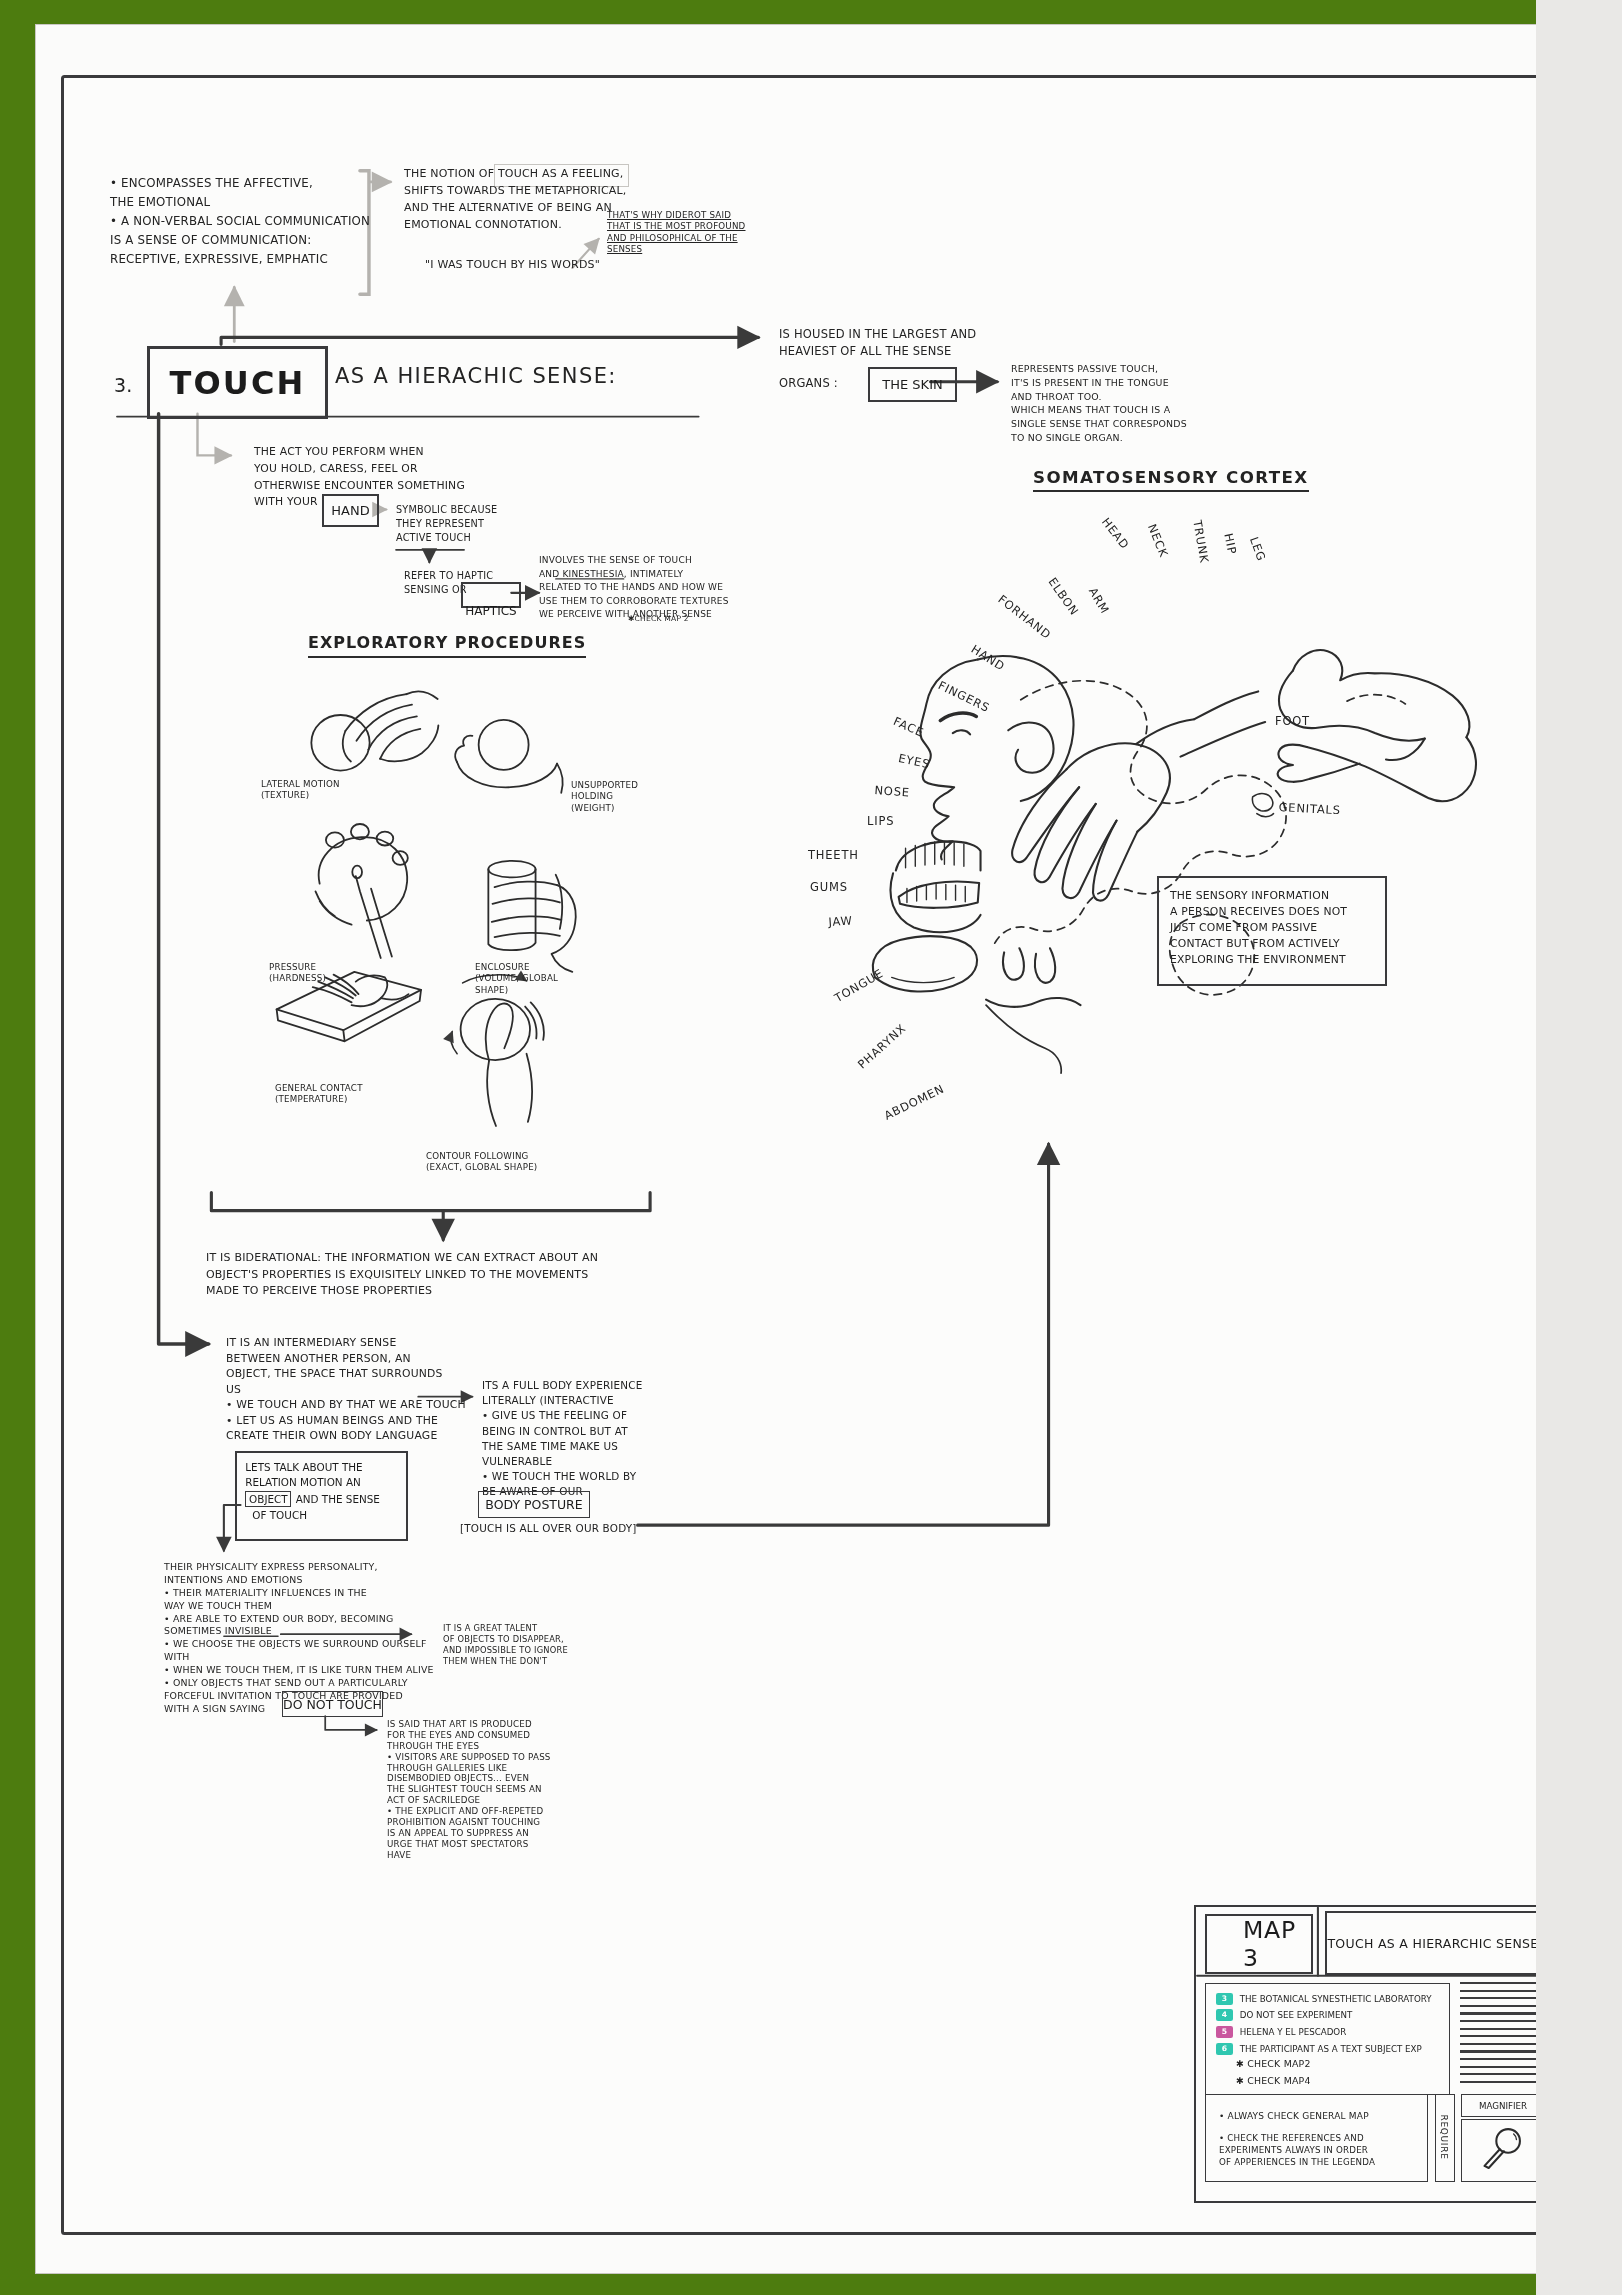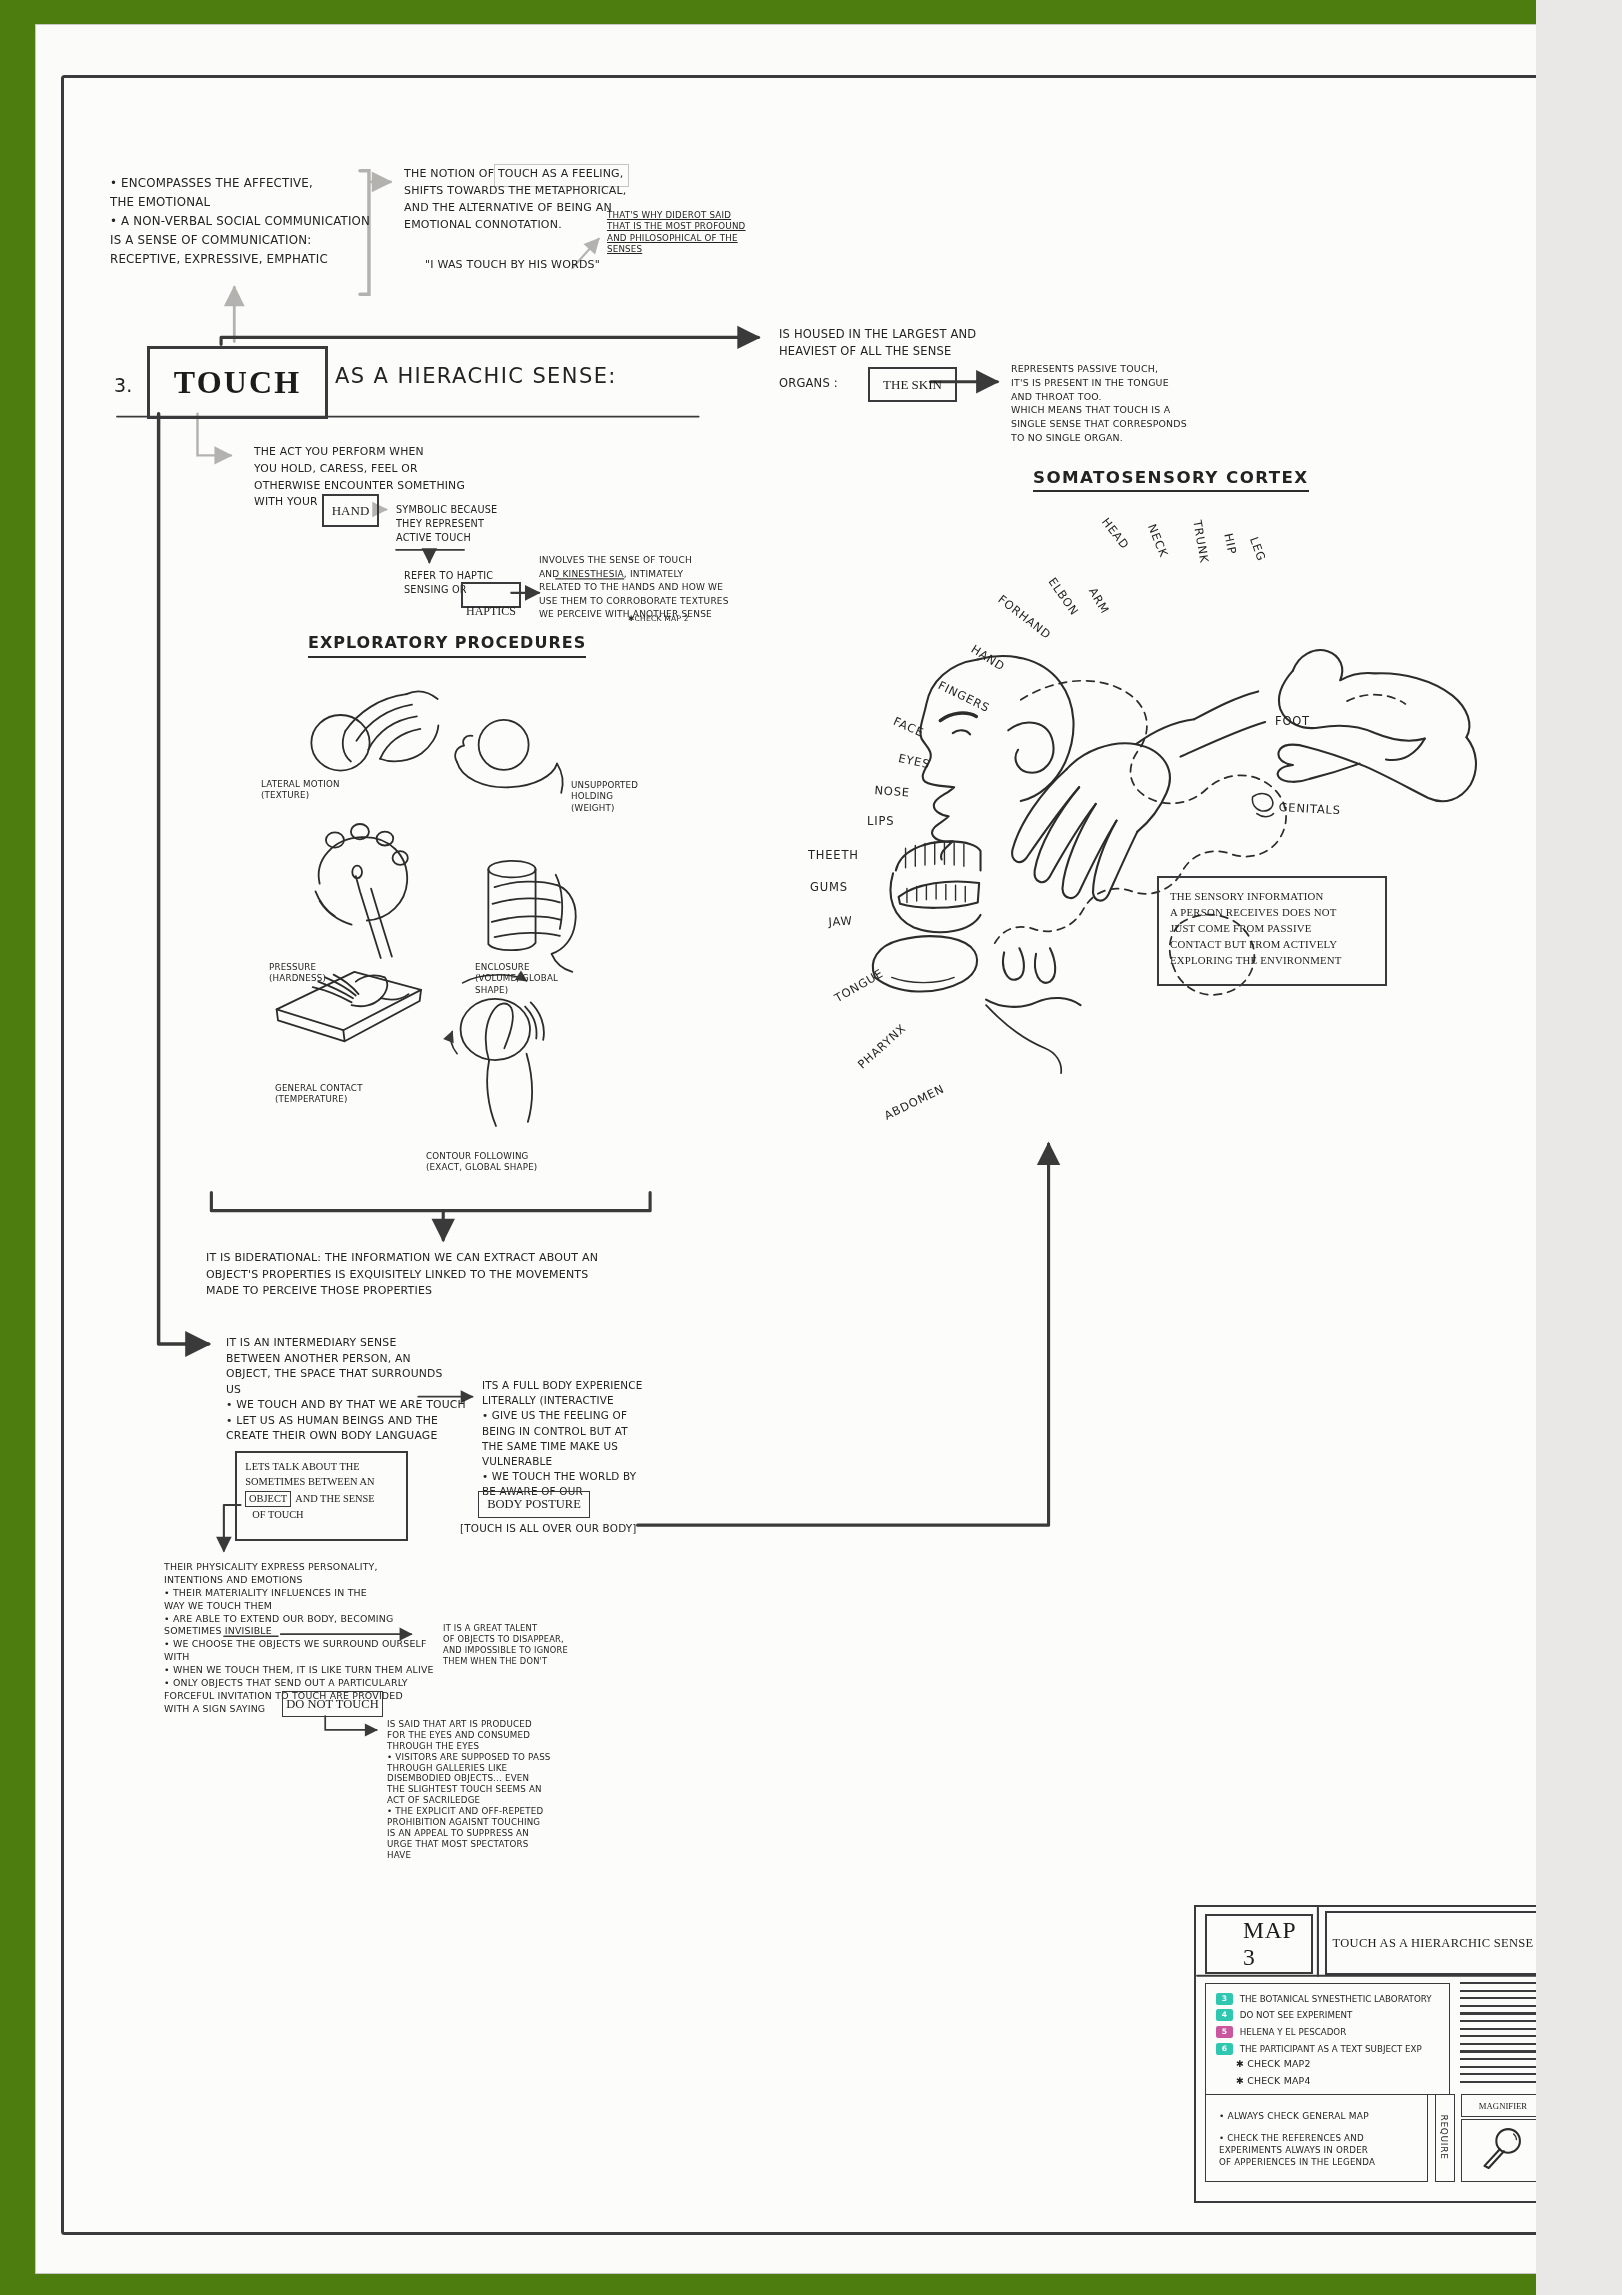--- a/index.html
+++ b/index.html
@@ -5,21 +5,21 @@
   html,body{margin:0;padding:0;background:#e9e8e6;}
   #stage{position:relative;width:1536px;height:2295px;background:#4d7c0f;overflow:hidden;
          font-family:"DejaVu Sans",sans-serif;color:#242424;}
   #paper{position:absolute;left:35px;top:23.6px;width:1551px;height:2248px;background:#fbfbfa;
          border:1.4px solid #c9c7c3;}
   #frame{position:absolute;left:61px;top:75px;width:1494px;height:2154px;border:3.5px solid #3a3a3c;
          border-radius:3.5px;background:#fcfcfb;}
   svg.overlay{position:absolute;left:0;top:0;z-index:2;pointer-events:none;}
   .t{position:absolute;white-space:pre-line;z-index:3;color:#232323;letter-spacing:0.2px;}
   .box{position:absolute;z-index:3;border:2.1px solid #3a3a3c;display:flex;align-items:center;
-       justify-content:center;background:transparent;color:#1c1c1c;font-family:Liberation Serif, serif;}
+       justify-content:center;background:transparent;color:#1c1c1c;}
   .lightbox{position:absolute;z-index:2;border:1.4px solid #c7c5c1;background:transparent;}
   .bl{position:absolute;z-index:3;font-size:11.5px;letter-spacing:0.8px;color:#242424;
       transform-origin:left top;white-space:nowrap;}
   .hd{font-weight:bold;}
   .chip{display:inline-flex;align-items:center;justify-content:center;width:16.7px;height:11.8px;
         border-radius:2.1px;color:#ffffff;font-size:7.6px;font-weight:bold;margin-right:7px;}
   .lrow{position:absolute;z-index:4;display:flex;align-items:center;white-space:nowrap;}
   .llabel{font-size:8.7px;color:#242424;}
   .hatch{position:absolute;z-index:3;background:repeating-linear-gradient(180deg,#3c3c3e 0 2.1px,transparent 2.1px 7.6px);}
   .vert{position:absolute;z-index:4;transform:rotate(90deg);transform-origin:center;
@@ -270,21 +270,21 @@
 • WE TOUCH THE WORLD BY
    BE AWARE OF OUR</div>
   <div class="box" style="left:478px;top:1491px;width:110px;height:25px;border-width:1.7px;">
     <span style="font-size:12.5px;">BODY POSTURE</span>
   </div>
   <div class="t" style="left:460px;top:1522px;font-size:10.4px;">[TOUCH IS ALL OVER OUR BODY]</div>
 
   <div class="box" style="left:235px;top:1451px;width:169px;height:86px;border-width:2.8px;align-items:flex-start;justify-content:flex-start;">
     <div style="padding:7px 8.3px;font-size:10.4px;line-height:1.4;">
       <div>LETS TALK ABOUT THE</div>
-      <div>SOMETIMES BETWEEN AN</div>
+      <div>RELATION MOTION AN</div>
       <div style="display:flex;align-items:center;margin:1.4px 0;">
         <span class="obox">OBJECT</span>
         <span>AND THE SENSE</span>
       </div>
       <div style="margin-left:7px;">OF TOUCH</div>
     </div>
   </div>
 
   <div class="t" style="left:164px;top:1561px;font-size:9.4px;line-height:1.37;">THEIR PHYSICALITY EXPRESS PERSONALITY,
 INTENTIONS AND EMOTIONS

